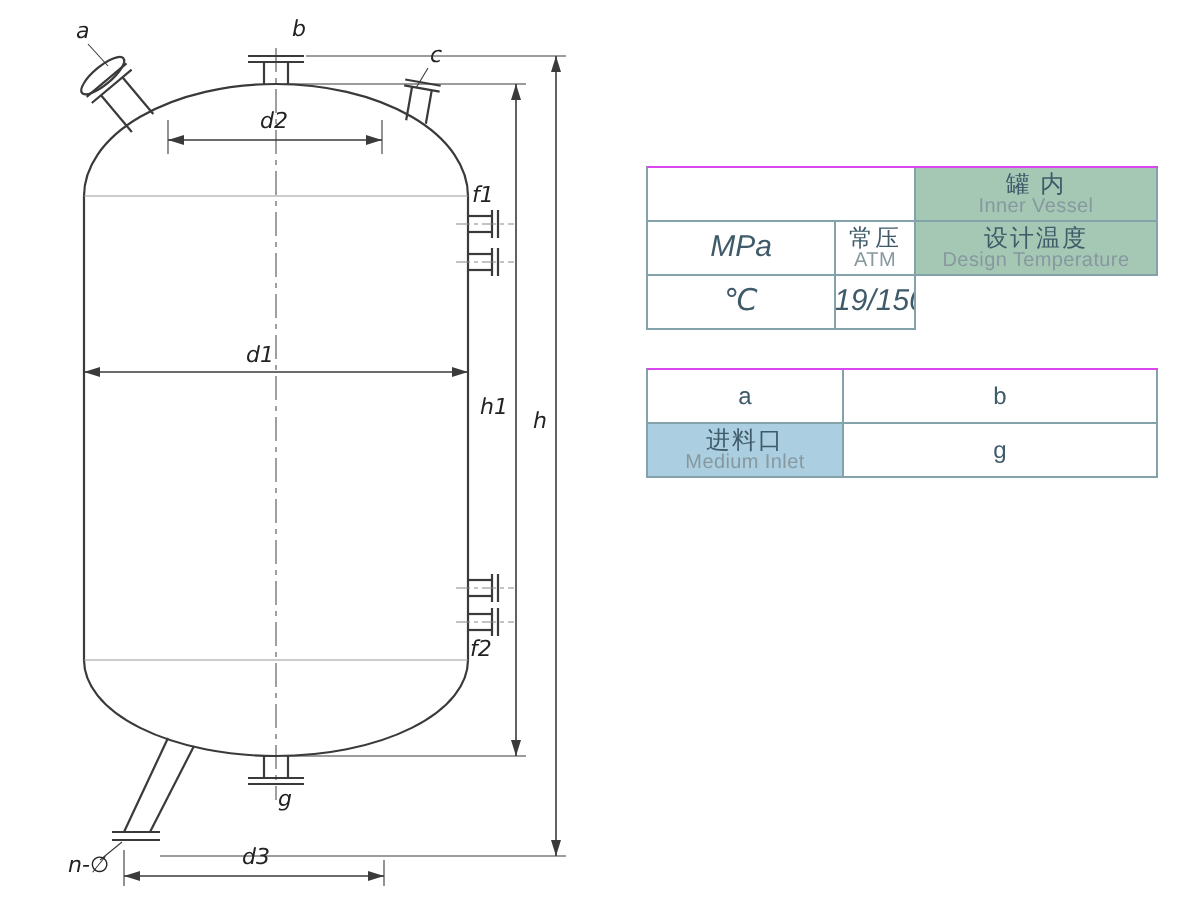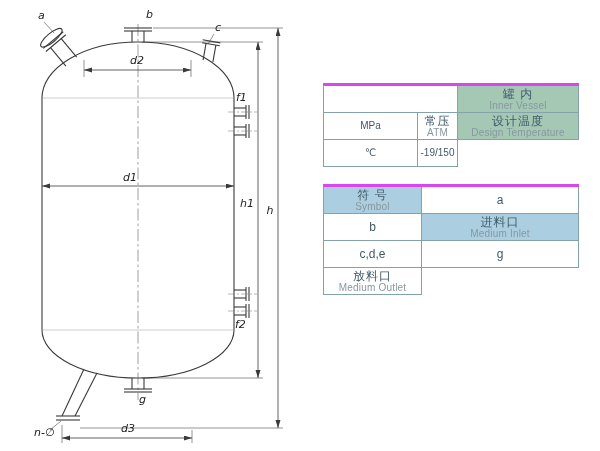--- a/index.html
+++ b/index.html
@@ -10,32 +10,32 @@
   
   svg.drawing { position:absolute; left:0; top:0; }
   svg .outline line, svg .outline path, svg .outline ellipse { stroke:#3a3a3a; stroke-width:1.1; fill:none; }
   svg .tan  { stroke:#9a9a9a !important; stroke-width:0.5 !important; }
   svg .cl   { stroke:#777; stroke-width:0.7; stroke-dasharray:12 3 2.5 3; }
   svg .ncl  { stroke:#888 !important; stroke-width:0.6 !important; stroke-dasharray:7 2 2 2; }
   svg .dl   { stroke:#3a3a3a; stroke-width:0.8; fill:none; }
   svg .wit  { stroke:#3a3a3a; stroke-width:0.55; fill:none; }
   svg text  { font-family:"DejaVu Sans","Liberation Sans",sans-serif; font-size:11px; font-style:italic; fill:#222; }
   
-  .panel { position:absolute; display:grid; background:#fff; border-top:3px solid #d946ef; border-left:1px solid #84a2aa; }
+  .panel { position:absolute; display:grid; background:#fff; border-top:1px solid #d946ef; border-left:1px solid #84a2aa; }
   .t1 { left:323px; top:83px;  grid-template-columns:94px 40px 121px; grid-auto-rows:27px; }
   .t2 { left:323px; top:184px; grid-template-columns:98px 157px;      grid-auto-rows:27px; }
   .cell { box-sizing:border-box; border-right:1px solid #84a2aa; border-bottom:1px solid #84a2aa;
           display:flex; flex-direction:column; align-items:center; justify-content:center; overflow:hidden; }
   .span2 { grid-column:1 / 3; }
   .blue  { background:#abcfe0; }
   .green { background:#a5c8b5; }
   .white { background:#ffffff; }
   .zh  { font-size:12px; line-height:13px; color:#3f5a68; letter-spacing:1px; }
   .en  { font-size:10px; line-height:9px; color:#87989f; letter-spacing:0.2px; }
-  .val { font-size:10px; line-height:12px; color:#3f5a68; }
+  .val { font-size:15px; line-height:12px; color:#3f5a68;font-style:italic; }
   .sym { font-size:12px; line-height:13px; color:#3f5a68; }
 </style>
 </head>
 <body>
 
 <svg class="drawing" width="320" height="451" viewBox="0 0 320 451">
   <defs>
     <marker id="arr" viewBox="0 0 9 6" refX="8" refY="2.5" markerWidth="9" markerHeight="6" orient="auto-start-reverse" markerUnits="userSpaceOnUse">
       <path d="M0,0 L8,2.5 L0,5 Z" fill="#3a3a3a"></path>
     </marker>
@@ -181,42 +181,31 @@
   </div>
   <div class="cell white">
     <div class="val">℃</div>
   </div>
   <div class="cell white">
     <div class="val">-19/150</div>
   </div>
 </div>
 
 <div class="panel t2">
-  <div class="cell blue">
-    <div class="zh">符 号</div>
-    <div class="en">Symbol</div>
-  </div>
 
   <div class="cell white">
     <div class="sym">a</div>
   </div>
 
   <div class="cell white">
     <div class="sym">b</div>
   </div>
   <div class="cell blue">
     <div class="zh">进料口</div>
     <div class="en">Medium Inlet</div>
   </div>
 
-  <div class="cell white">
-    <div class="sym">c,d,e</div>
-  </div>
 
 
   <div class="cell white">
     <div class="sym">g</div>
   </div>
-  <div class="cell white">
-    <div class="zh">放料口</div>
-    <div class="en">Medium Outlet</div>
-  </div>
 </div>
 
 </body></html>

